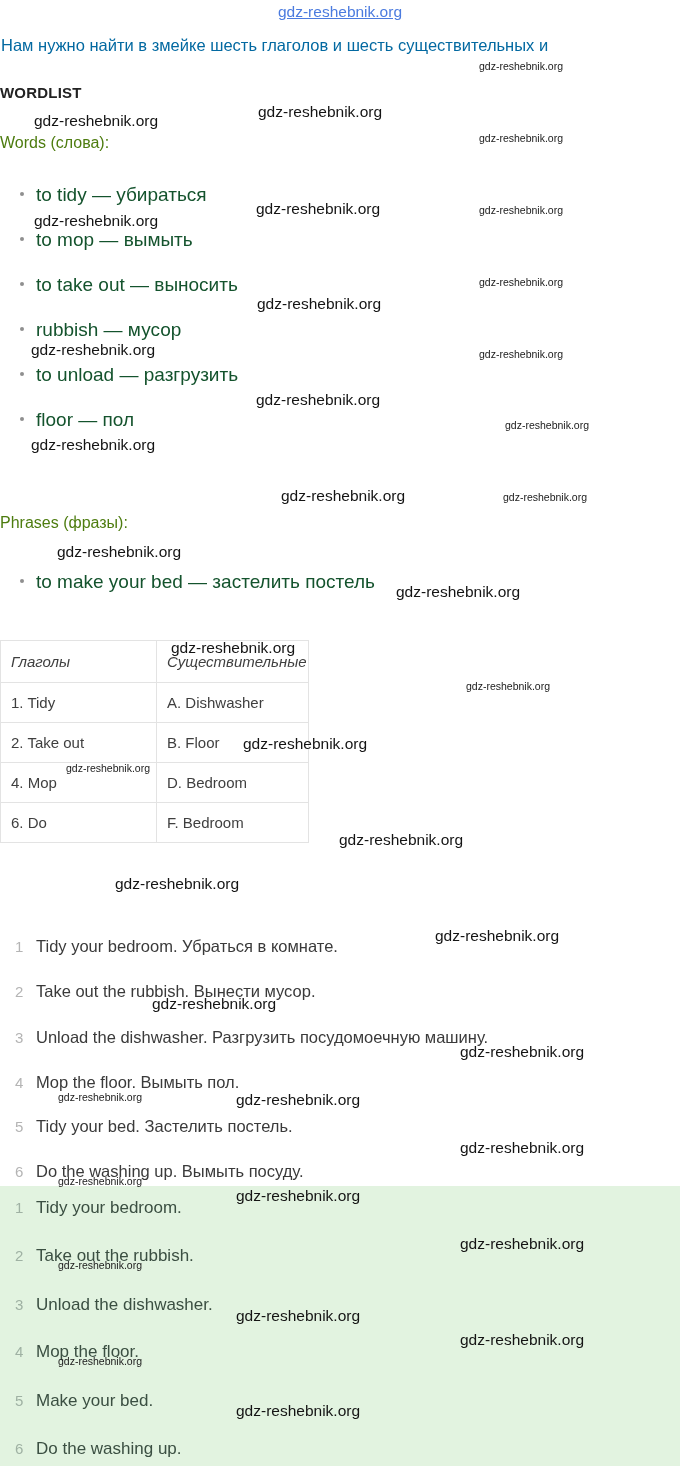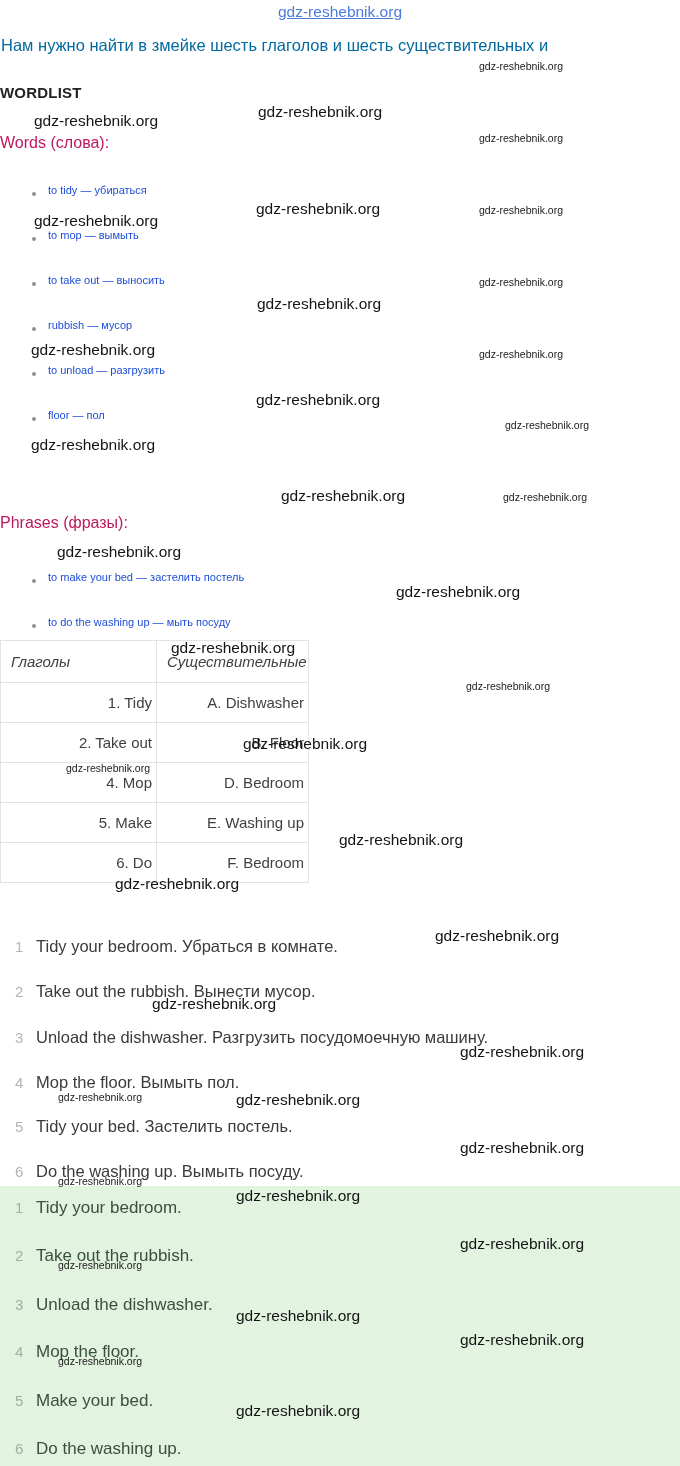--- a/index.html
+++ b/index.html
@@ -13,37 +13,37 @@
   .page { position:absolute; inset:0; }
 
   .top-link {
     position:absolute; top:3px; left:0; right:0;
     text-align:center; font-size:15.5px;
     color:#4b7bdf; text-decoration:underline; cursor:pointer;
   }
   .intro { position:absolute; top:36px; left:1px; font-size:16.5px; color:#0369a1; }
 
   .wordlist-title { position:absolute; top:84px; left:0; font-size:15px; font-weight:bold; color:#222; letter-spacing:.2px; }
-  .section-label { position:absolute; left:0; font-size:16px; color:#be185d; }
+  .section-label { position:absolute; left:0; font-size:16px; color:#4d7c0f; }
 
-  .bullet { position:absolute; left:36px; font-size:11px; color:#1d4ed8;margin-left:12px; }
+  .bullet { position:absolute; left:36px; font-size:19px; color:#14532d; }
   .dot { position:absolute; left:-16px; top:8px; width:4px; height:4px; border-radius:50%; background:#8f8f8f; }
 
   .match-table {
     position:absolute; top:640px; left:0; width:309px;
     border-collapse:collapse; font-size:15px; color:#3f3f3f;
     table-layout:fixed;
   }
   .match-table col.c1 { width:156px; }
   .match-table th, .match-table td {
     border:1px solid #e3e3e3; padding:0 4px 0 10px;
     text-align:left; font-weight:normal; vertical-align:middle;
   }
   .match-table th { font-style:italic; height:42px; }
-  .match-table td { height:40px;text-align:right; }
+  .match-table td { height:40px; }
 
   .ans { position:absolute; left:36px; font-size:16.5px; color:#3a3a3a; }
   .ans .num { position:absolute; left:-21px; top:1px; font-size:15px; color:#b4b4b4; }
 
   .green { position:absolute; top:1186px; left:0; width:680px; height:280px; background:#e2f3e0; }
   .gans { position:absolute; left:36px; font-size:17px; color:#3b4f42; }
   .gans .gnum { position:absolute; left:-21px; top:1px; font-size:15px; color:#9fb1a3; }
 
   .wm { position:absolute; white-space:nowrap; color:#141414; }
   .wm-md { font-size:15.5px; }
@@ -65,21 +65,20 @@
   <div class="bullet" style="top:184px"><span class="dot"></span><span>to tidy — убираться</span></div>
   <div class="bullet" style="top:229px"><span class="dot"></span><span>to mop — вымыть</span></div>
   <div class="bullet" style="top:274px"><span class="dot"></span><span>to take out — выносить</span></div>
   <div class="bullet" style="top:319px"><span class="dot"></span><span>rubbish — мусор</span></div>
   <div class="bullet" style="top:364px"><span class="dot"></span><span>to unload — разгрузить</span></div>
   <div class="bullet" style="top:409px"><span class="dot"></span><span>floor — пол</span></div>
 
   <div class="section-label" style="top:514px">Phrases (фразы):</div>
 
   <div class="bullet" style="top:571px"><span class="dot"></span><span>to make your bed — застелить постель</span></div>
-  <div class="bullet" style="top:616px"><span class="dot"></span><span>to do the washing up — мыть посуду</span></div>
 
   <table class="match-table">
     <colgroup>
         <col class="c1">
         <col>
       </colgroup>
     <thead>
       <tr>
         <th>Глаголы</th>
         <th>Существительные</th>
@@ -90,24 +89,20 @@
         <td>1. Tidy</td>
         <td>A. Dishwasher</td>
       </tr>
       <tr>
         <td>2. Take out</td>
         <td>B. Floor</td>
       </tr>
       <tr>
         <td>4. Mop</td>
         <td>D. Bedroom</td>
-      </tr>
-      <tr>
-        <td>5. Make</td>
-        <td>E. Washing up</td>
       </tr>
       <tr>
         <td>6. Do</td>
         <td>F. Bedroom</td>
       </tr>
     </tbody>
   </table>
 
   <div class="ans" style="top:937px"><span class="num">1</span><span>Tidy your bedroom. Убраться в комнате.</span></div>
   <div class="ans" style="top:982px"><span class="num">2</span><span>Take out the rubbish. Вынести мусор.</span></div>

